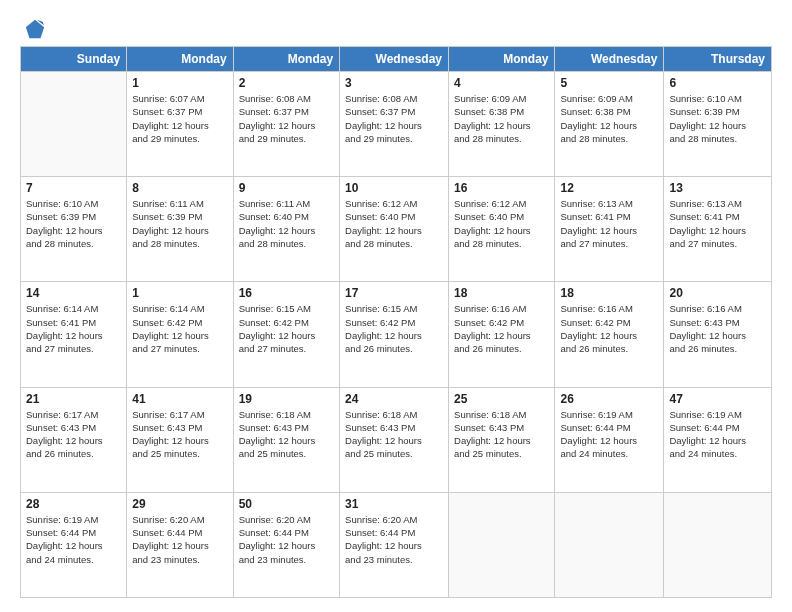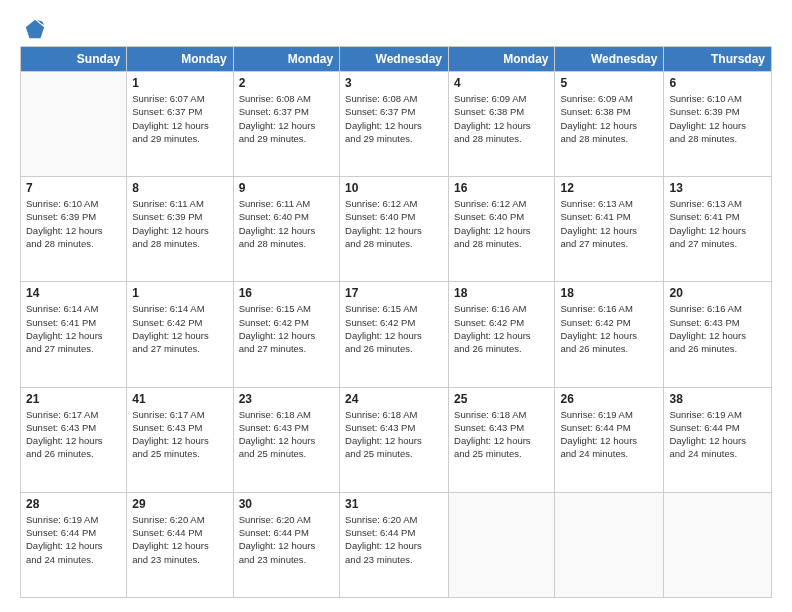--- a/index.html
+++ b/index.html
@@ -291,21 +291,21 @@
 and 26 minutes.</div>
           </td>
           <td>
             <span class="day-num">41</span>
             <div class="day-info" style="white-space: pre-line;">Sunrise: 6:17 AM
 Sunset: 6:43 PM
 Daylight: 12 hours
 and 25 minutes.</div>
           </td>
           <td>
-            <span class="day-num">23</span>
+            <span class="day-num">19</span>
             <div class="day-info" style="white-space: pre-line;">Sunrise: 6:18 AM
 Sunset: 6:43 PM
 Daylight: 12 hours
 and 25 minutes.</div>
           </td>
           <td>
             <span class="day-num">24</span>
             <div class="day-info" style="white-space: pre-line;">Sunrise: 6:18 AM
 Sunset: 6:43 PM
 Daylight: 12 hours
@@ -319,21 +319,21 @@
 and 25 minutes.</div>
           </td>
           <td>
             <span class="day-num">26</span>
             <div class="day-info" style="white-space: pre-line;">Sunrise: 6:19 AM
 Sunset: 6:44 PM
 Daylight: 12 hours
 and 24 minutes.</div>
           </td>
           <td>
-            <span class="day-num">38</span>
+            <span class="day-num">47</span>
             <div class="day-info" style="white-space: pre-line;">Sunrise: 6:19 AM
 Sunset: 6:44 PM
 Daylight: 12 hours
 and 24 minutes.</div>
           </td>
         </tr>
         <tr>
           <td>
             <span class="day-num">28</span>
             <div class="day-info" style="white-space: pre-line;">Sunrise: 6:19 AM
@@ -342,21 +342,21 @@
 and 24 minutes.</div>
           </td>
           <td>
             <span class="day-num">29</span>
             <div class="day-info" style="white-space: pre-line;">Sunrise: 6:20 AM
 Sunset: 6:44 PM
 Daylight: 12 hours
 and 23 minutes.</div>
           </td>
           <td>
-            <span class="day-num">30</span>
+            <span class="day-num">50</span>
             <div class="day-info" style="white-space: pre-line;">Sunrise: 6:20 AM
 Sunset: 6:44 PM
 Daylight: 12 hours
 and 23 minutes.</div>
           </td>
           <td>
             <span class="day-num">31</span>
             <div class="day-info" style="white-space: pre-line;">Sunrise: 6:20 AM
 Sunset: 6:44 PM
 Daylight: 12 hours

